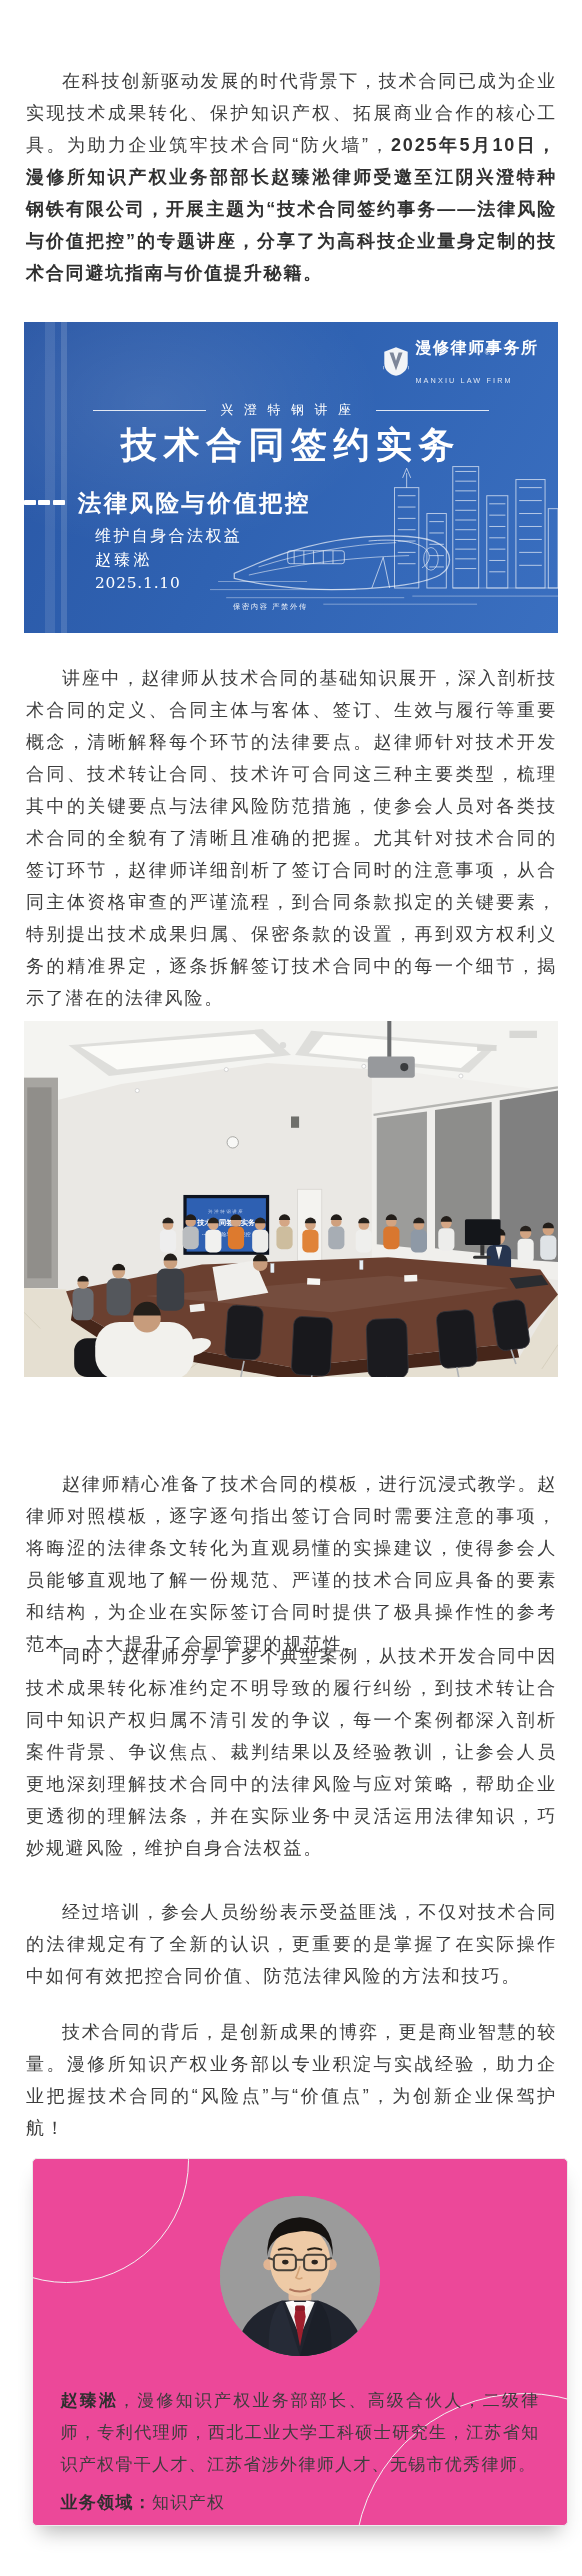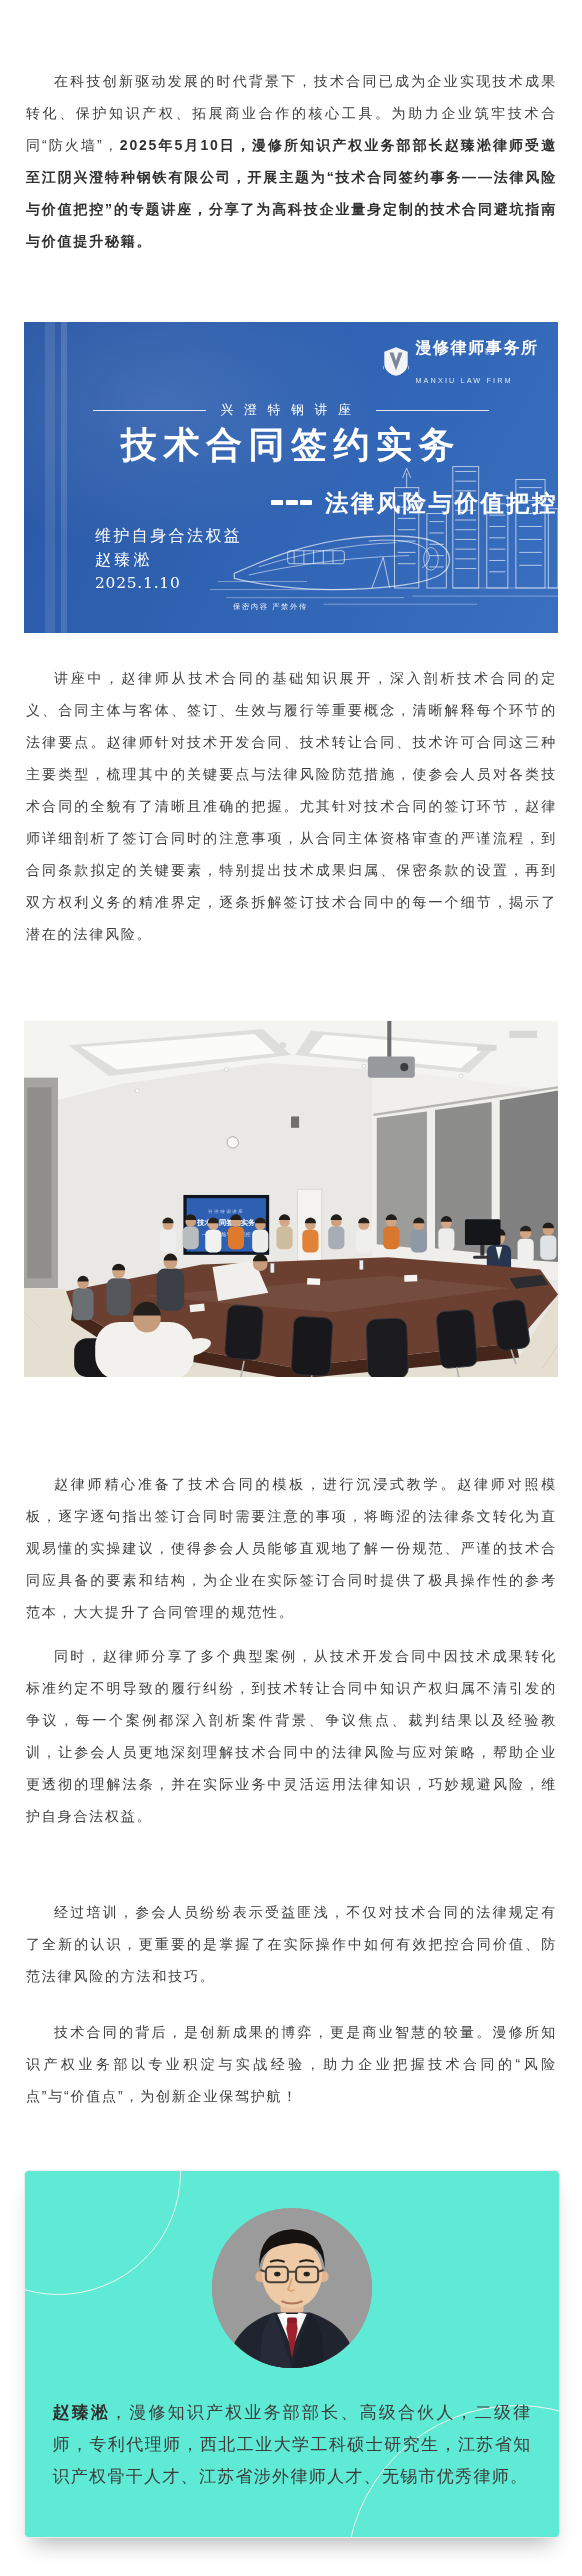--- a/index.html
+++ b/index.html
@@ -1,55 +1,55 @@
 <!DOCTYPE html>
 <html style="font-size:13px"><head>
 <meta charset="utf-8">
 <style>
   html,body{margin:0;padding:0;background:#ffffff;}
   #page{position:relative;width:582px;height:2576px;background:#ffffff;overflow:hidden;
         font-family:"Liberation Sans","DejaVu Sans",sans-serif;}
-  .para{position:absolute;left:26px;width:531px;margin:0;font-size:14px;line-height:32px;
+  .para{position:absolute;left:26px;width:531px;margin:0;font-size:18px;line-height:32px;
         letter-spacing:1.8px;color:#3d3d3d;text-align:justify;text-indent:2em;}
   .para b{font-weight:700;color:#303030;}
 
   
   #banner{position:absolute;left:24px;top:322px;width:534px;height:311px;overflow:hidden;
           background:linear-gradient(118deg,#2a57a5 0%,#2f62b2 45%,#3a6fc0 100%);color:#fff;}
   #banner .stripe1{position:absolute;left:21px;top:0;width:9.7px;height:100%;background:rgba(255,255,255,.10);}
   #banner .stripe2{position:absolute;left:37px;top:0;width:5.7px;height:100%;background:rgba(255,255,255,.14);}
   #banner .glow{position:absolute;left:-97px;top:-65px;width:453px;height:291px;
           background:radial-gradient(closest-side,rgba(255,255,255,.10),rgba(255,255,255,0));}
   .logo{position:absolute;top:16px;right:19.4px;display:flex;align-items:center;}
   .logo .shield{width:26px;height:31px;margin-right:6.5px;position:relative;}
   .logo .reg{position:absolute;top:11.3px;right:49px;font-size:6.5px;color:rgba(255,255,255,.9);}
   .logo .txt .cn{font-size:16px;font-weight:700;letter-spacing:1.6px;font-family:"DejaVu Serif",serif;}
   .logo .txt .en{font-size:7.3px;letter-spacing:2.1px;color:rgba(255,255,255,.85);margin-top:17px;}
   .series-row{position:absolute;top:79px;left:0;width:100%;display:flex;align-items:center;justify-content:center;}
   .series-row .rule{width:113px;height:0.8px;background:rgba(255,255,255,.85);}
   .series-row .series{margin:0 14.6px;font-size:13px;letter-spacing:10.5px;font-family:"DejaVu Serif",serif;}
   .banner-title{position:absolute;top:99px;left:0;width:100%;text-align:center;font-size:36px;font-weight:700;
         letter-spacing:6.5px;font-family:"DejaVu Serif",serif;}
-  .banner-sub{position:absolute;top:165px;left:0;width:100%;text-align:right;font-size:23.5px;font-weight:700;
+  .banner-sub{position:absolute;top:165px;left:0;width:100%;text-align:left;font-size:23.5px;font-weight:700;
         letter-spacing:2.4px;font-family:"DejaVu Serif",serif;}
   .banner-sub .bar{display:inline-block;width:12px;height:5.7px;background:#fff;margin:0 2.4px 4px 0;vertical-align:middle;border-radius:0.8px;}
   .banner-info{position:absolute;left:71px;top:202px;font-family:"DejaVu Serif",serif;}
   .banner-info .l1{font-size:16px;letter-spacing:2.4px;line-height:24px;}
   .banner-info .l2{font-size:16px;letter-spacing:3.2px;line-height:24px;}
   .banner-info .l3{font-size:15.4px;letter-spacing:0.8px;line-height:22.6px;}
   .confidential{position:absolute;top:280px;left:209px;font-size:7.3px;letter-spacing:1.6px;color:rgba(255,255,255,.92);
         font-family:Liberation Sans, sans-serif;}
   #banner-art{position:absolute;right:0;bottom:19.4px;}
 
   
   #photo{position:absolute;left:24px;top:1021px;width:534px;height:356px;overflow:hidden;background:#eceae6;}
 
   
-  #card{position:absolute;left:24px;top:2158px;width:534px;height:366px;background:#5eead4;border:0.8px solid #ececec;
-        border-radius:4.9px;box-shadow:0 13px 19.4px -8px rgba(0,0,0,.30);overflow:hidden;margin-top:12px;}
+  #card{position:absolute;left:32px;top:2158px;width:534px;height:366px;background:#ec4899;border:0.8px solid #ececec;
+        border-radius:4.9px;box-shadow:0 13px 19.4px -8px rgba(0,0,0,.30);overflow:hidden;}
   #card .arc{position:absolute;border:0.8px solid #f2f2f2;border-radius:50%;}
   #card .arc.a1{width:243px;height:243px;left:-89px;top:-121px;}
   #card .arc.a2{width:340px;height:340px;right:-129px;bottom:-210px;}
   #portrait{position:absolute;left:187px;top:37px;width:160px;height:160px;border-radius:50%;overflow:hidden;background:#9b9b9b;}
   .card-body{position:absolute;left:27.5px;right:27.5px;top:226px;}
   .card-body p{margin:0;font-size:17px;line-height:32px;letter-spacing:1.3px;color:#3d3d3d;text-align:justify;}
   .card-body p b{color:#2f2f2f;}
   .card-body .field{margin-top:9.7px;line-height:24px;}
 </style>
 </head>
@@ -333,17 +333,18 @@
         <ellipse cx="80" cy="81" rx="4" ry="3" fill="#2a241e"></ellipse>
         <ellipse cx="116" cy="81" rx="4" ry="3" fill="#2a241e"></ellipse>
         <path d="M71 66 Q80 62 89 66 M107 66 Q116 62 125 66" stroke="#241d16" stroke-width="2.5" fill="none"></path>
         <path d="M98 86 Q95 96 93 100 Q97 103 101 100" stroke="#d3a377" stroke-width="2" fill="none"></path>
         <path d="M85 114 Q98 120 111 114" stroke="#b0765d" stroke-width="2.5" fill="none"></path>
       </svg>
     </div>
 
     <div class="card-body">
       <p><b>赵臻淞</b><span>，漫修知识产权业务部部长、高级合伙人，二级律师，专利代理师，西北工业大学工科硕士研究生，江苏省知识产权骨干人才、江苏省涉外律师人才、无锡市优秀律师。</span></p>
+      <p class="field"><b>业务领域：</b><span>知识产权</span></p>
     </div>
   </div>
 
 </div>
 
 
 </body></html>

